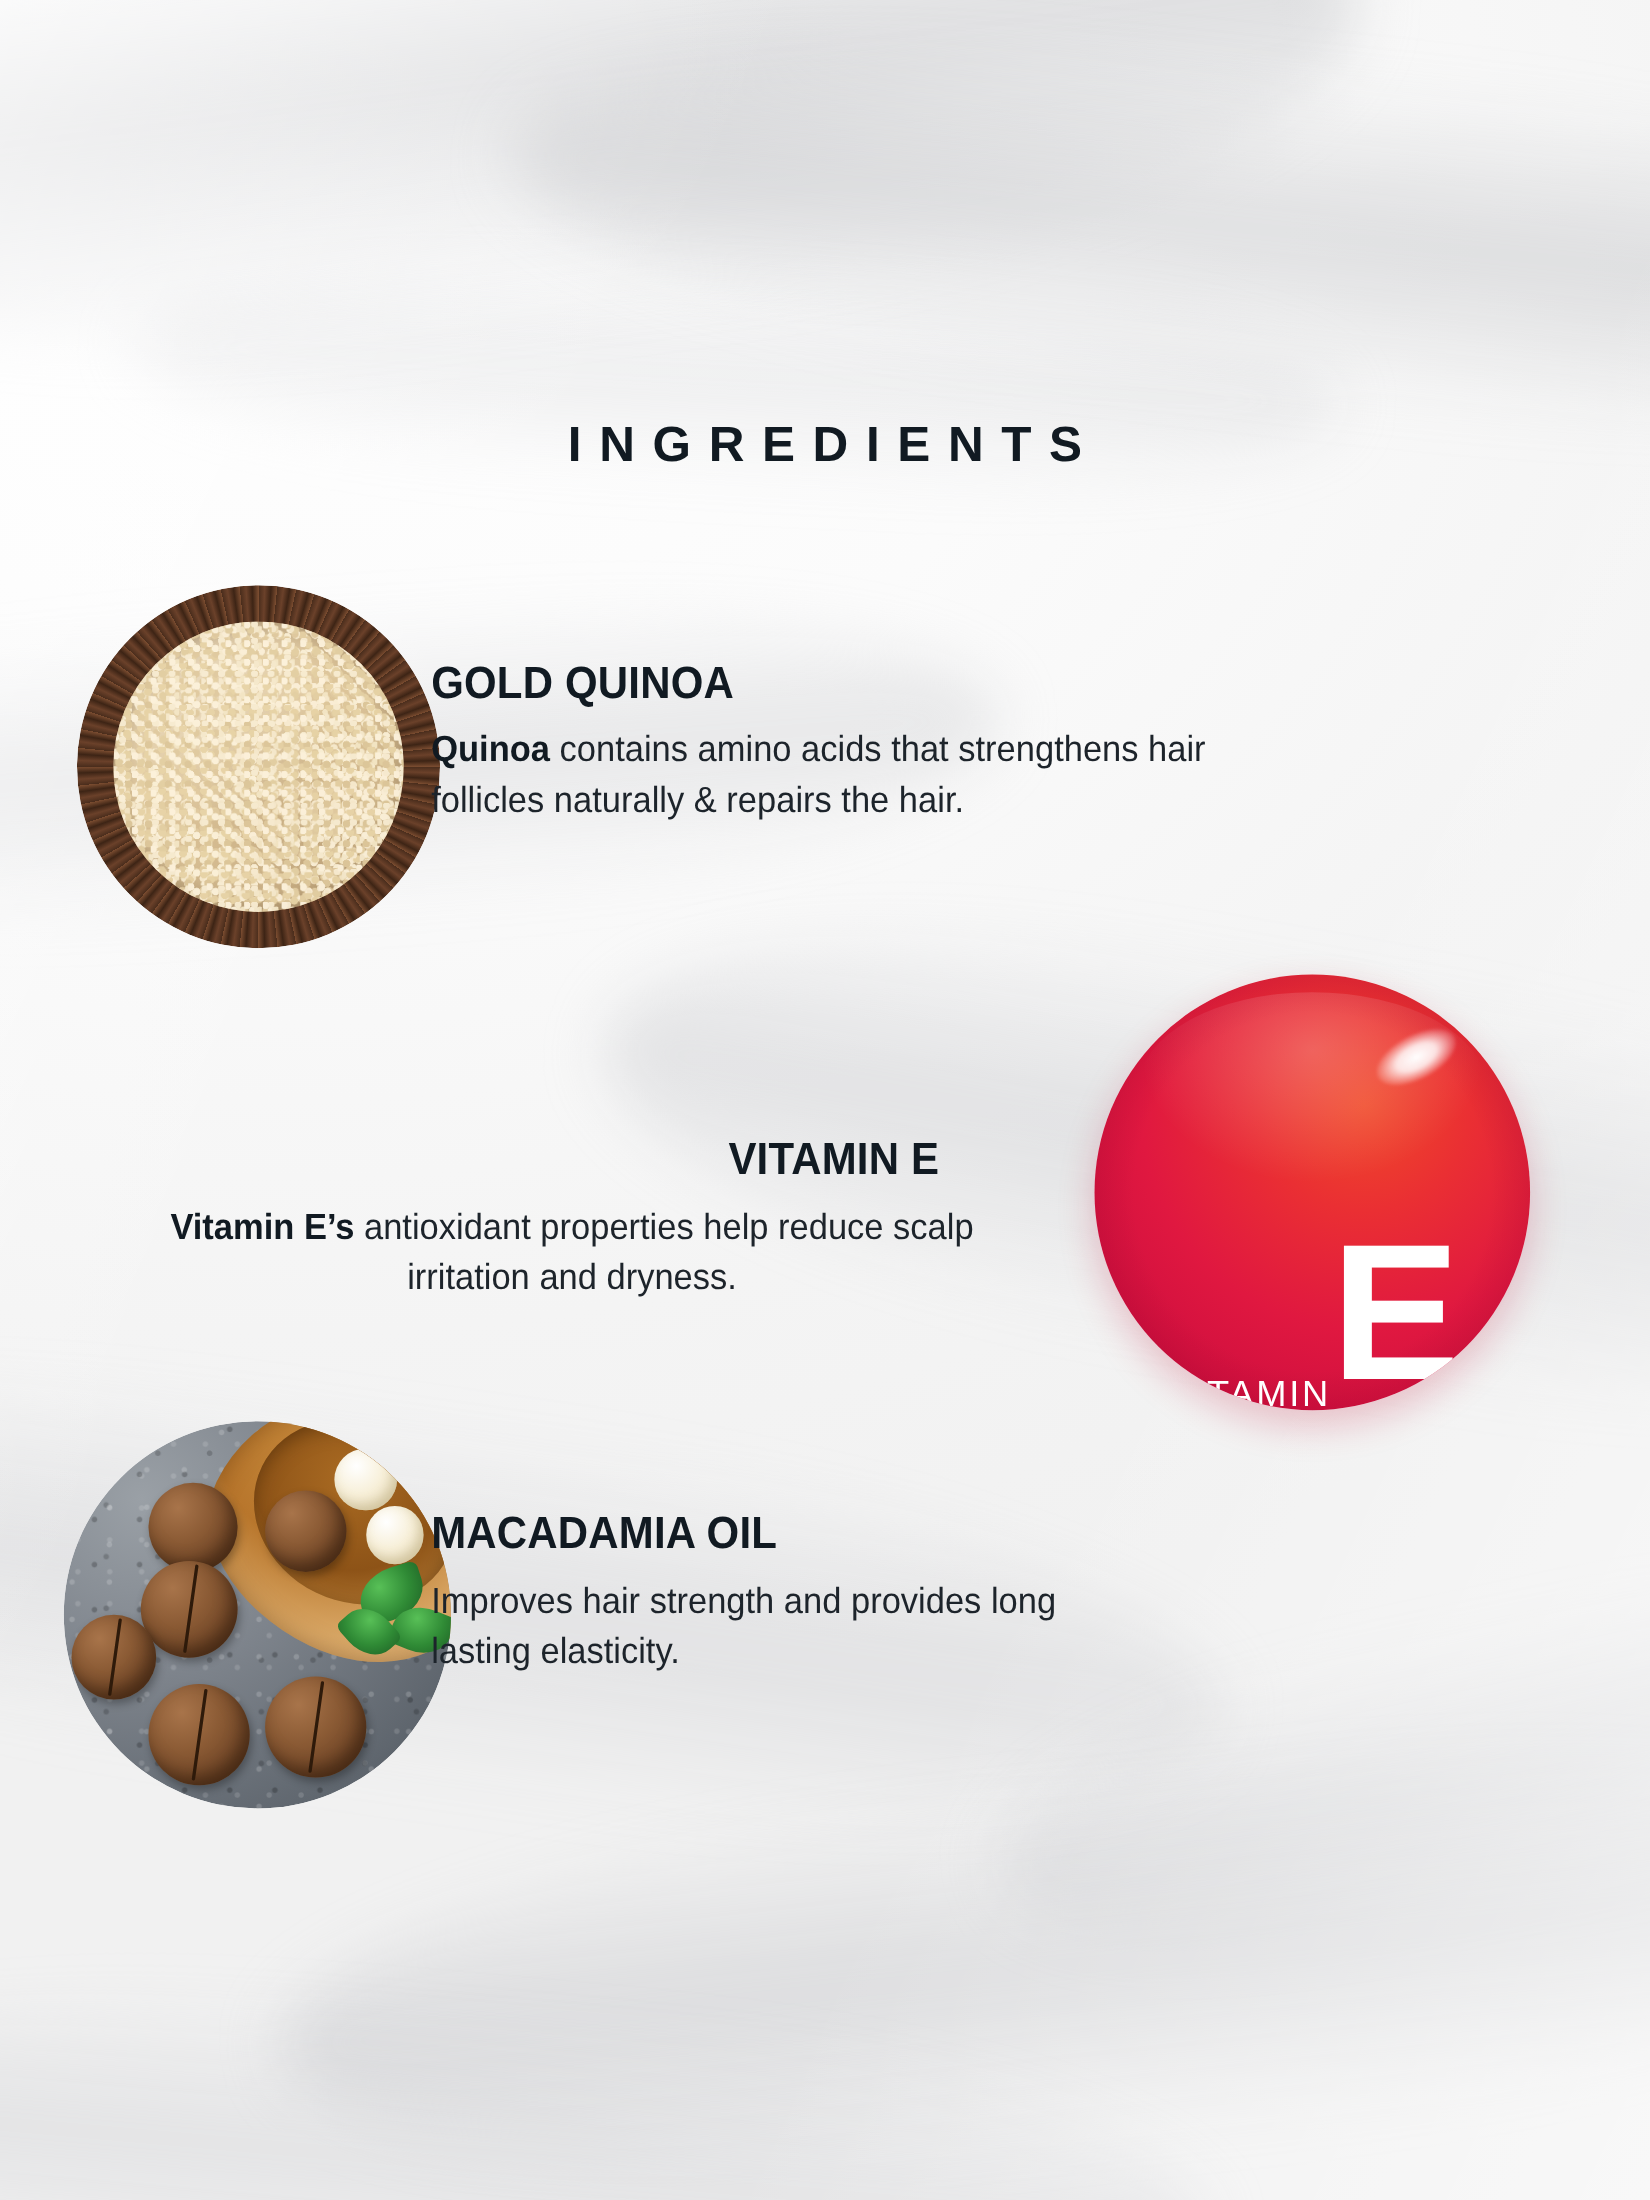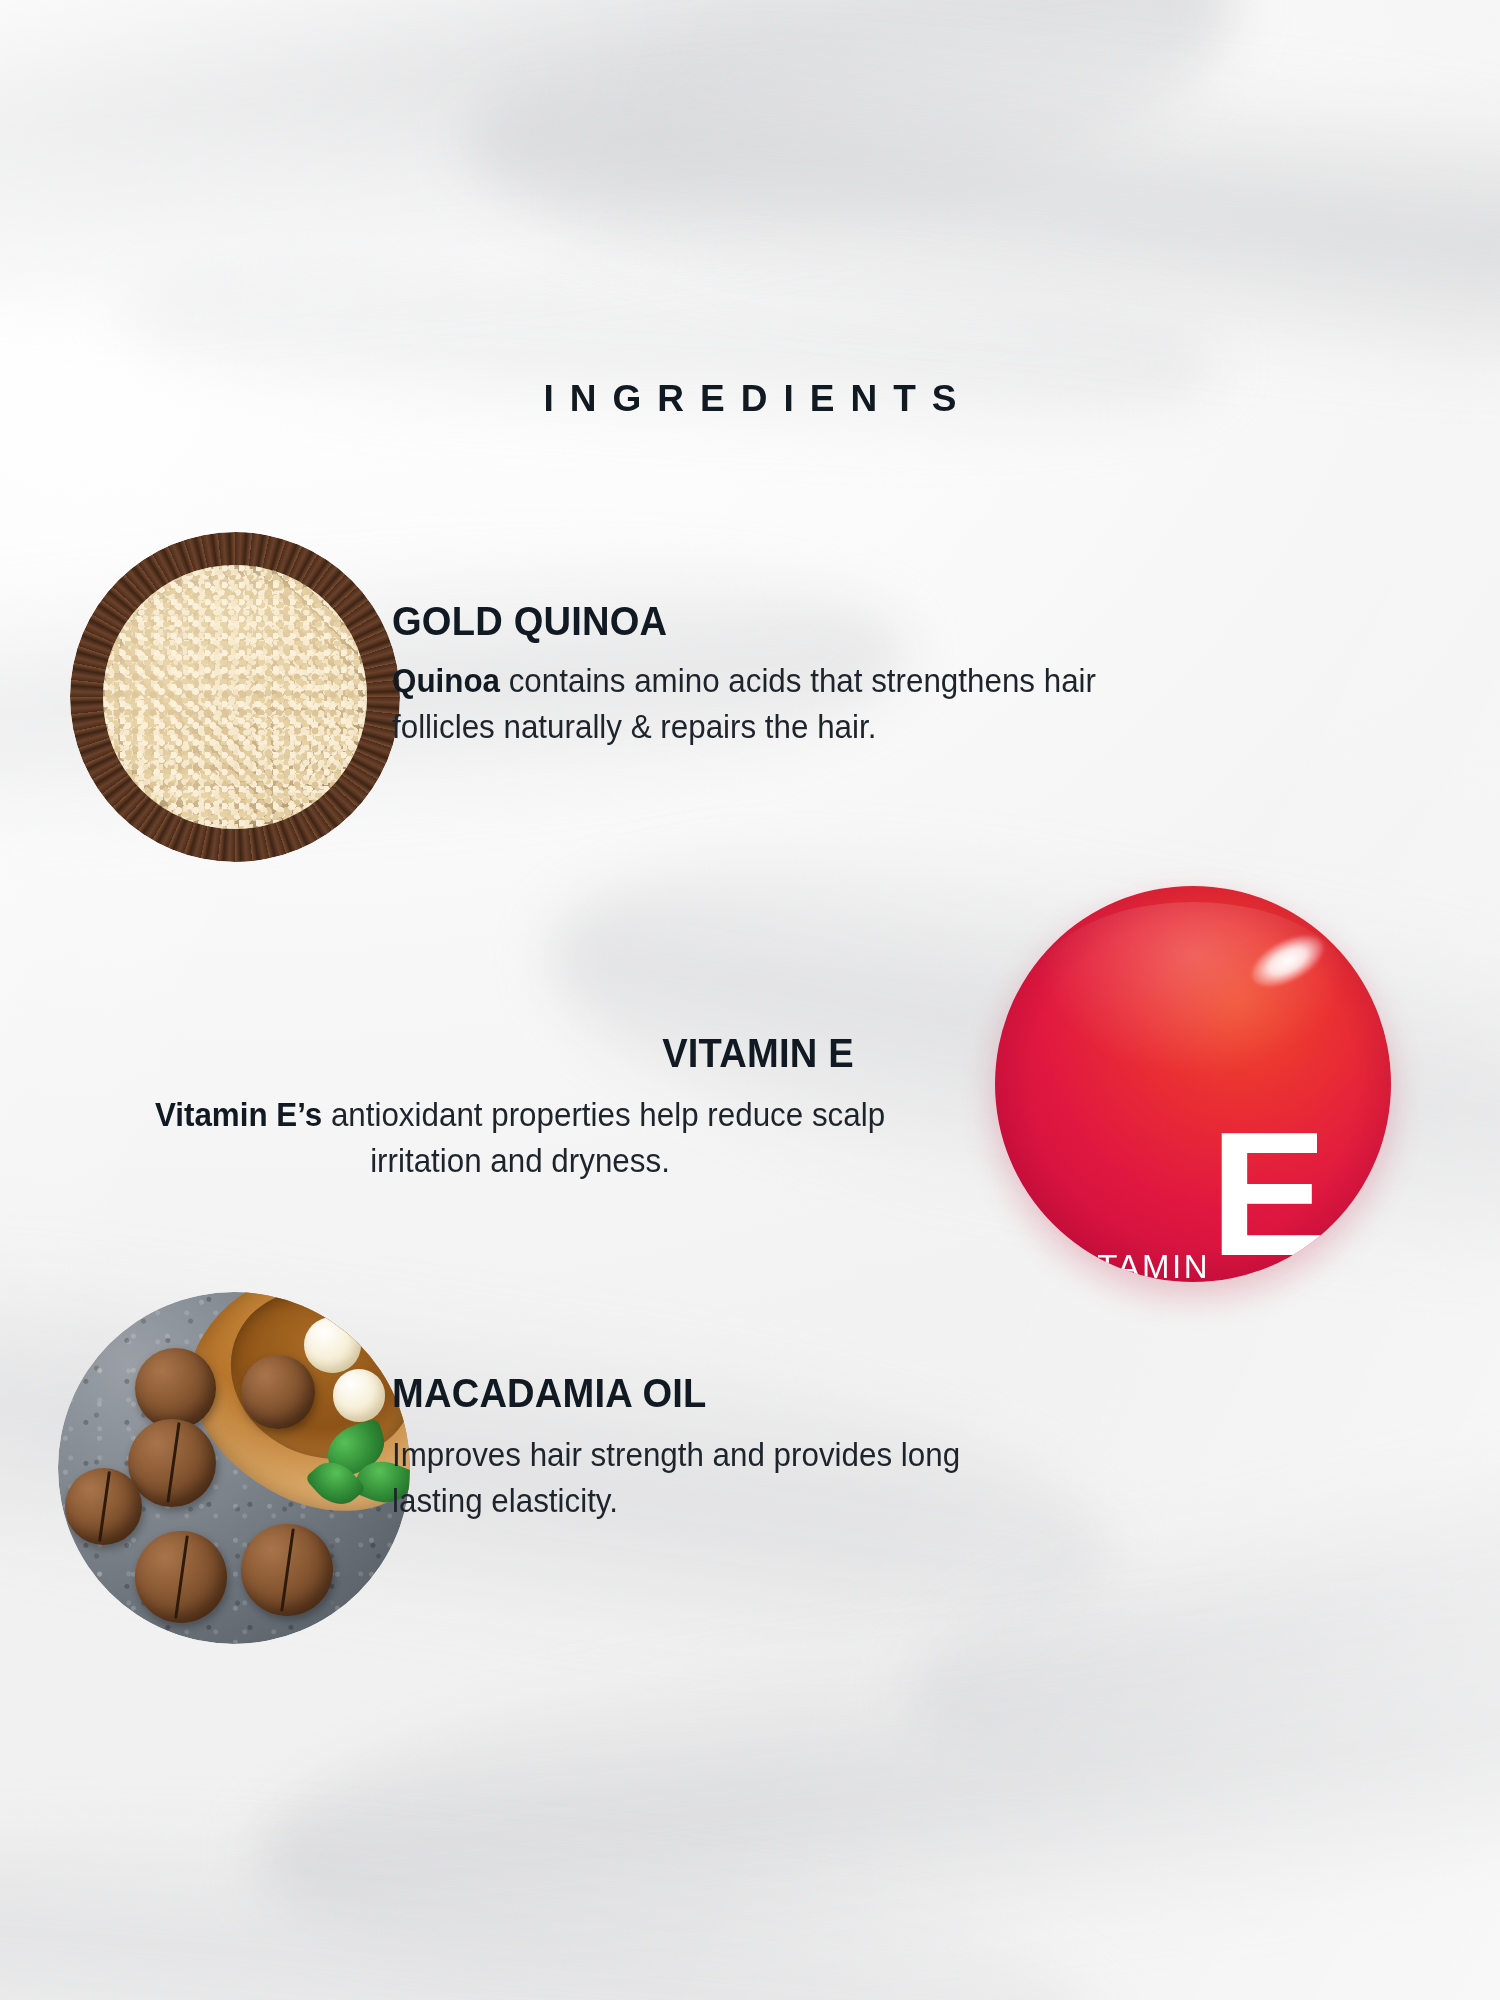--- a/index.html
+++ b/index.html
@@ -63,21 +63,21 @@
     position:absolute; inset:0;
     background:linear-gradient(115deg, rgba(255,255,255,.55) 0%, rgba(255,255,255,0) 30%,
                rgba(255,255,255,0) 65%, rgba(255,255,255,.5) 100%);
     pointer-events:none;
   }
 
   
   #title {
     position:absolute; left:0; top:378px; width:1500px;
     text-align:center;
-    font-size:37px;
+    font-size:45px;
     font-weight:bold;
     letter-spacing:16px;
     color:#111a22;
     font-family:"Liberation Sans", sans-serif;
     text-indent:16px;
   }
 
   
   .heading {
     position:absolute;

